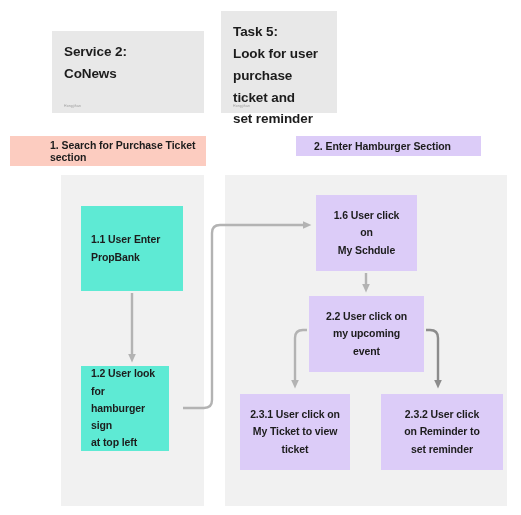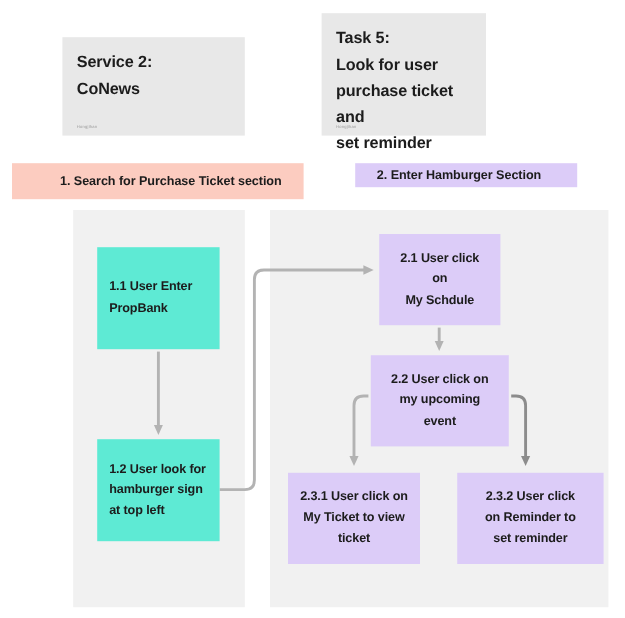--- a/index.html
+++ b/index.html
@@ -45,43 +45,42 @@
   }
   #note-service {
     left: 52px;
     top: 31px;
     width: 152px;
     height: 82px;
   }
   #note-task {
     left: 221px;
     top: 11px;
-    width: 137px;
+    width: 116px;
     height: 102px;
-    margin-left: 47px;
   }
 
   
   .phase-pill {
     position: absolute;
     box-sizing: border-box;
     display: flex;
     align-items: center;
     padding-left: 18px;
   }
   .phase-pill .phase-label {
     font-size: 10.5px;
     font-weight: bold;
     color: #1c1c1c;
     letter-spacing: -0.05px;
   }
   #phase-1 {
     left: 10px;
     top: 136px;
-    width: 243px;
+    width: 196px;
     height: 30px;
     background: #fcccc0;
     padding-left: 40px;
   }
   #phase-2 {
     left: 296px;
     top: 136px;
     width: 185px;
     height: 20px;
     background: #dcccf8;
@@ -120,21 +119,21 @@
     color: #1c1c1c;
     line-height: 1.65;
     letter-spacing: -0.1px;
     white-space: pre-line;
   }
   .step-pink { background: #5eead4; }
   .step-purple { background: #dcccf8; }
   .step-center .step-text { text-align: center; }
 
   #step-1-1 { left: 81px; top: 206px; width: 102px; height: 85px; }
-  #step-1-2 { left: 81px; top: 366px; width: 102px; height: 85px; }
+  #step-1-2 { left: 81px; top: 366px; width: 88px; height: 85px; }
   #step-2-1 { left: 316px; top: 195px; width: 101px; height: 76px; }
   #step-2-2 { left: 309px; top: 296px; width: 115px; height: 76px; justify-content: center; }
   #step-2-3-1 { left: 240px; top: 394px; width: 110px; height: 76px; }
   #step-2-3-2 { left: 381px; top: 394px; width: 122px; height: 76px; }
 
   
   #connectors {
     position: absolute;
     left: 0;
     top: 0;
@@ -200,21 +199,21 @@
 PropBank</div>
   </div>
 
   <div class="step-box step-pink" id="step-1-2">
     <div class="step-text">1.2 User look for
 hamburger sign
 at top left</div>
   </div>
 
   <div class="step-box step-purple step-center" id="step-2-1">
-    <div class="step-text">2.1 User click on
+    <div class="step-text">1.6 User click on
 My Schdule</div>
   </div>
 
   <div class="step-box step-purple step-center" id="step-2-2">
     <div class="step-text">2.2 User click on
 my upcoming
 event</div>
   </div>
 
   <div class="step-box step-purple step-center" id="step-2-3-1">

